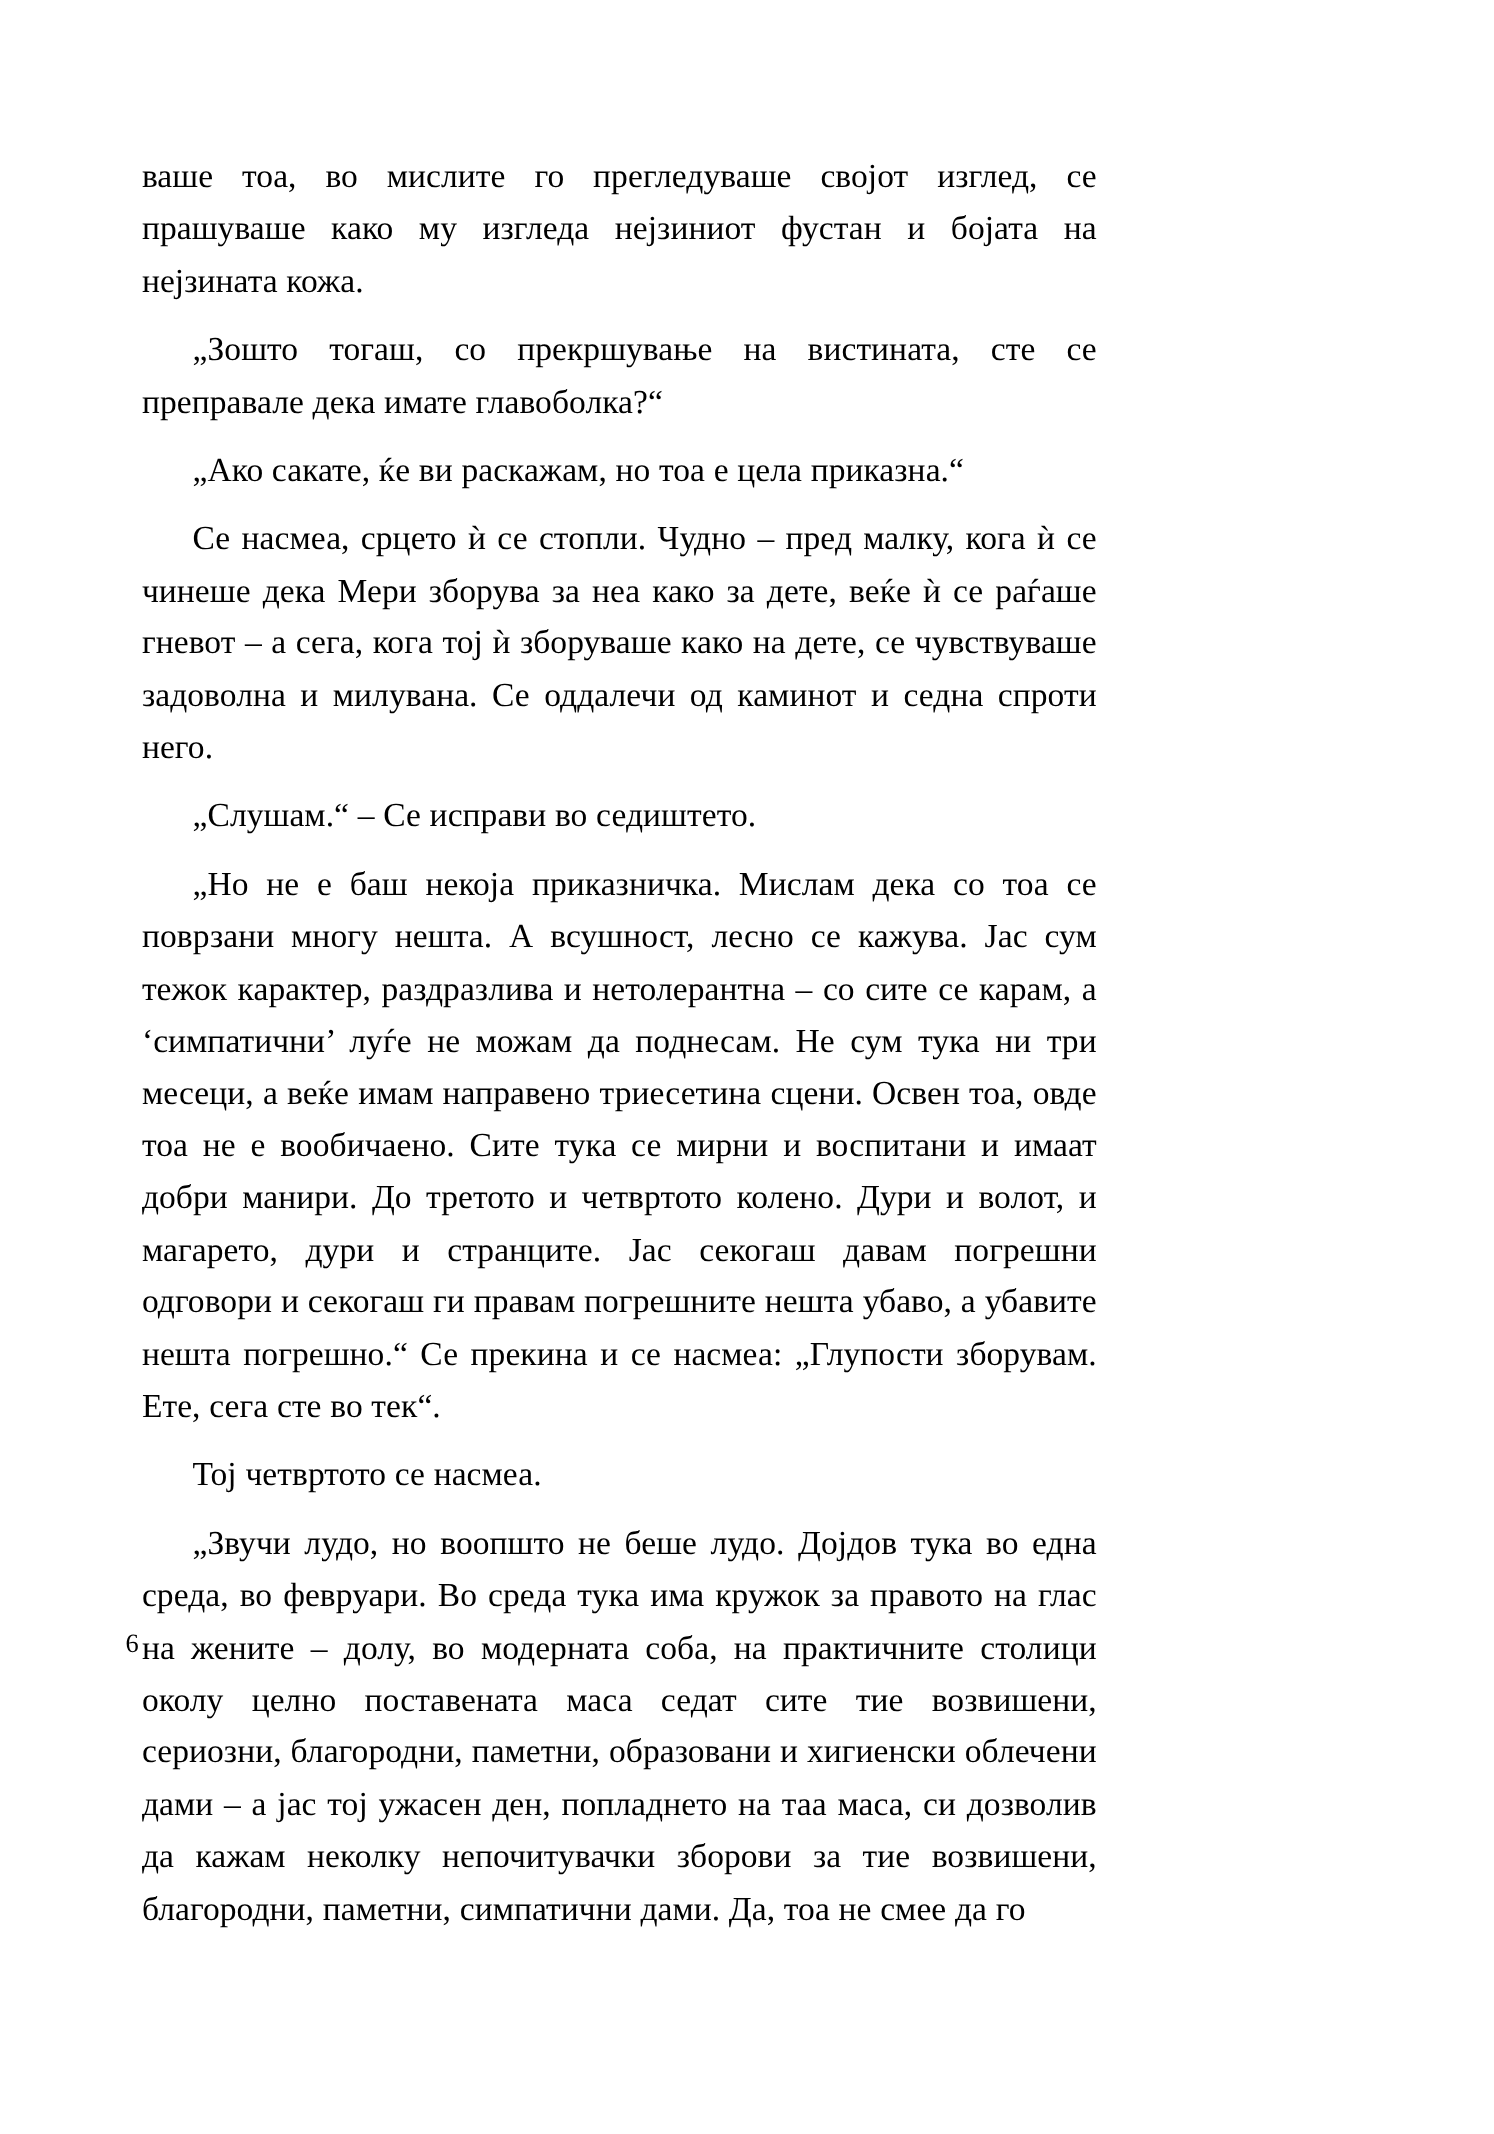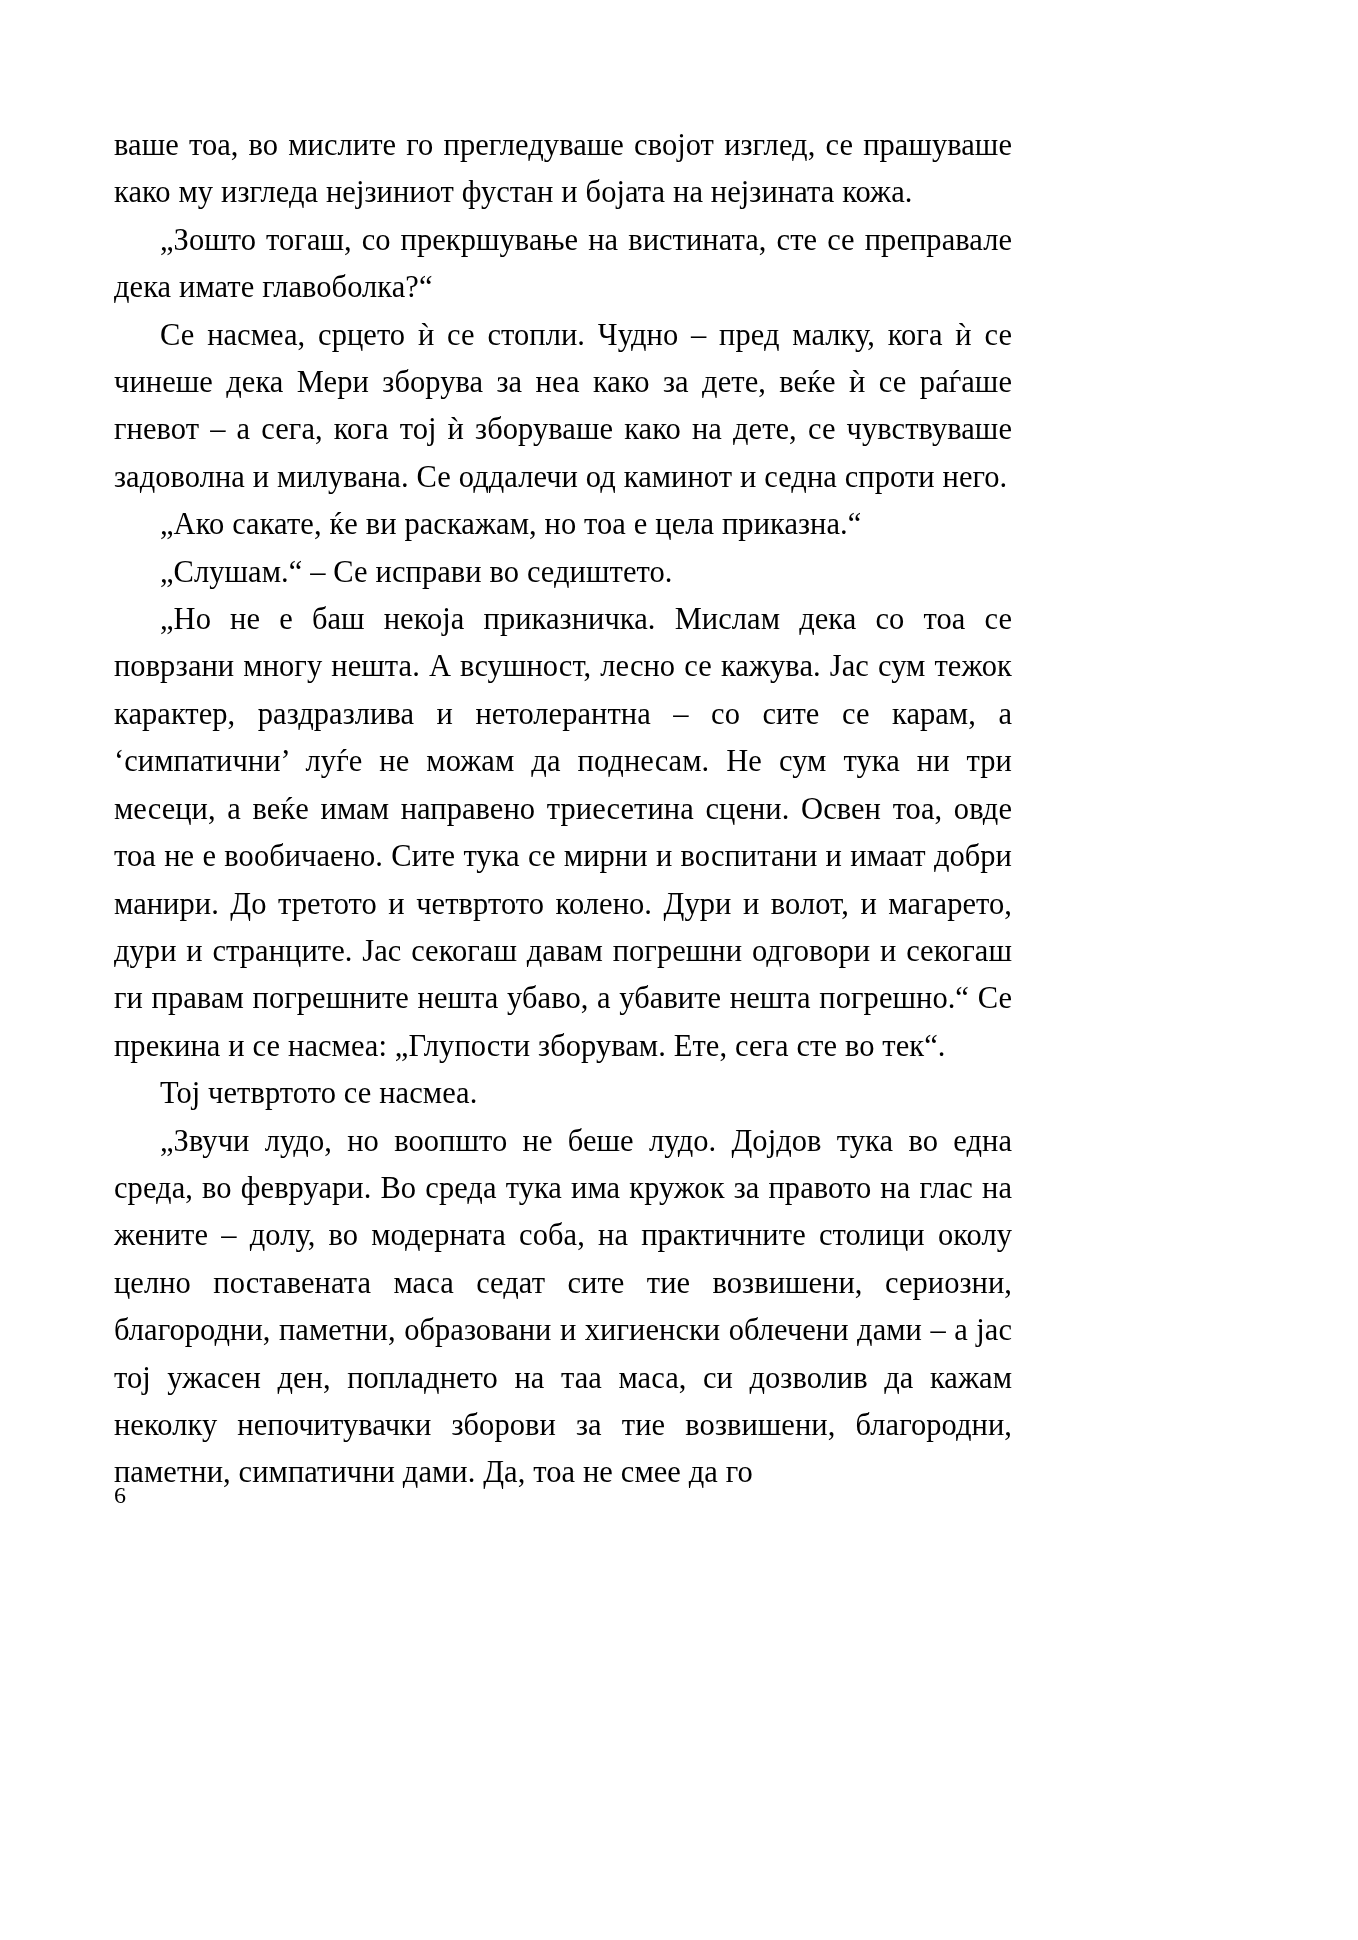--- a/index.html
+++ b/index.html
@@ -26,21 +26,21 @@
   }
 
   .text-block {
     position: absolute;
     left: 114px;
     top: 122px;
     width: 898px;
   }
 
   p.para {
-    margin: 0;
+    margin: 15px;
     padding: 0;
     font-size: 30.5px;
     line-height: 47.4px;
     text-align: justify;
     text-justify: inter-word;
     text-indent: 0;
     letter-spacing: 0.05px;
     word-spacing: 0.2px;
     -webkit-hyphens: none;
     hyphens: none;
@@ -72,23 +72,23 @@
 <body>
 
 <div class="page">
 
   <div class="text-block">
 
     <p class="para nostretch">ваше тоа, во мислите го прегледуваше својот изглед, се прашуваше како му изгледа нејзиниот фустан и бојата на нејзината кожа.</p>
 
     <p class="para indent nostretch">„Зошто тогаш, со прекршување на вистината, сте се преправале дека имате главоболка?“</p>
 
+    <p class="para indent nostretch">„Ако сакате, ќе ви раскажам, но тоа е цела приказна.“</p>
+
     <p class="para indent nostretch">Се насмеа, срцето ѝ се стопли. Чудно – пред малку, кога ѝ се чинеше дека Мери зборува за неа како за дете, веќе ѝ се раѓаше гневот – а сега, кога тој ѝ зборуваше како на дете, се чувствуваше задоволна и милувана. Се оддалечи од каминот и седна спроти него.</p>
-
-    <p class="para indent nostretch">„Ако сакате, ќе ви раскажам, но тоа е цела приказна.“</p>
 
     <p class="para indent nostretch">„Слушам.“ – Се исправи во седиштето.</p>
 
     <p class="para indent nostretch">„Но не е баш некоја приказничка. Мислам дека со тоа се поврзани многу нешта. А всушност, лесно се кажува. Јас сум тежок карактер, раздразлива и нетолерантна – со сите се карам, а ‘симпатични’ луѓе не можам да поднесам. Не сум тука ни три месеци, а веќе имам направено триесетина сцени. Освен тоа, овде тоа не е вообичаено. Сите тука се мирни и воспитани и имаат добри манири. До третото и четвртото колено. Дури и волот, и магарето, дури и странците. Јас секогаш давам погрешни одговори и секогаш ги правам погрешните нешта убаво, а убавите нешта погрешно.“ Се прекина и се насмеа: „Глупости зборувам. Ете, сега сте во тек“.</p>
 
 
 
     <p class="para indent nostretch">Тој четвртото се насмеа.</p>
 
     <p class="para indent nostretch">„Звучи лудо, но воопшто не беше лудо. Дојдов тука во една среда, во февруари. Во среда тука има кружок за правото на глас на жените – долу, во модерната соба, на практичните столици околу целно поставената маса седат сите тие возвишени, сериозни, благородни, паметни, образовани и хигиенски облечени дами – а јас тој ужасен ден, попладнето на таа маса, си дозволив да кажам неколку непочитувачки зборови за тие возвишени, благородни, паметни, симпатични дами. Да, тоа не смее да го</p>

